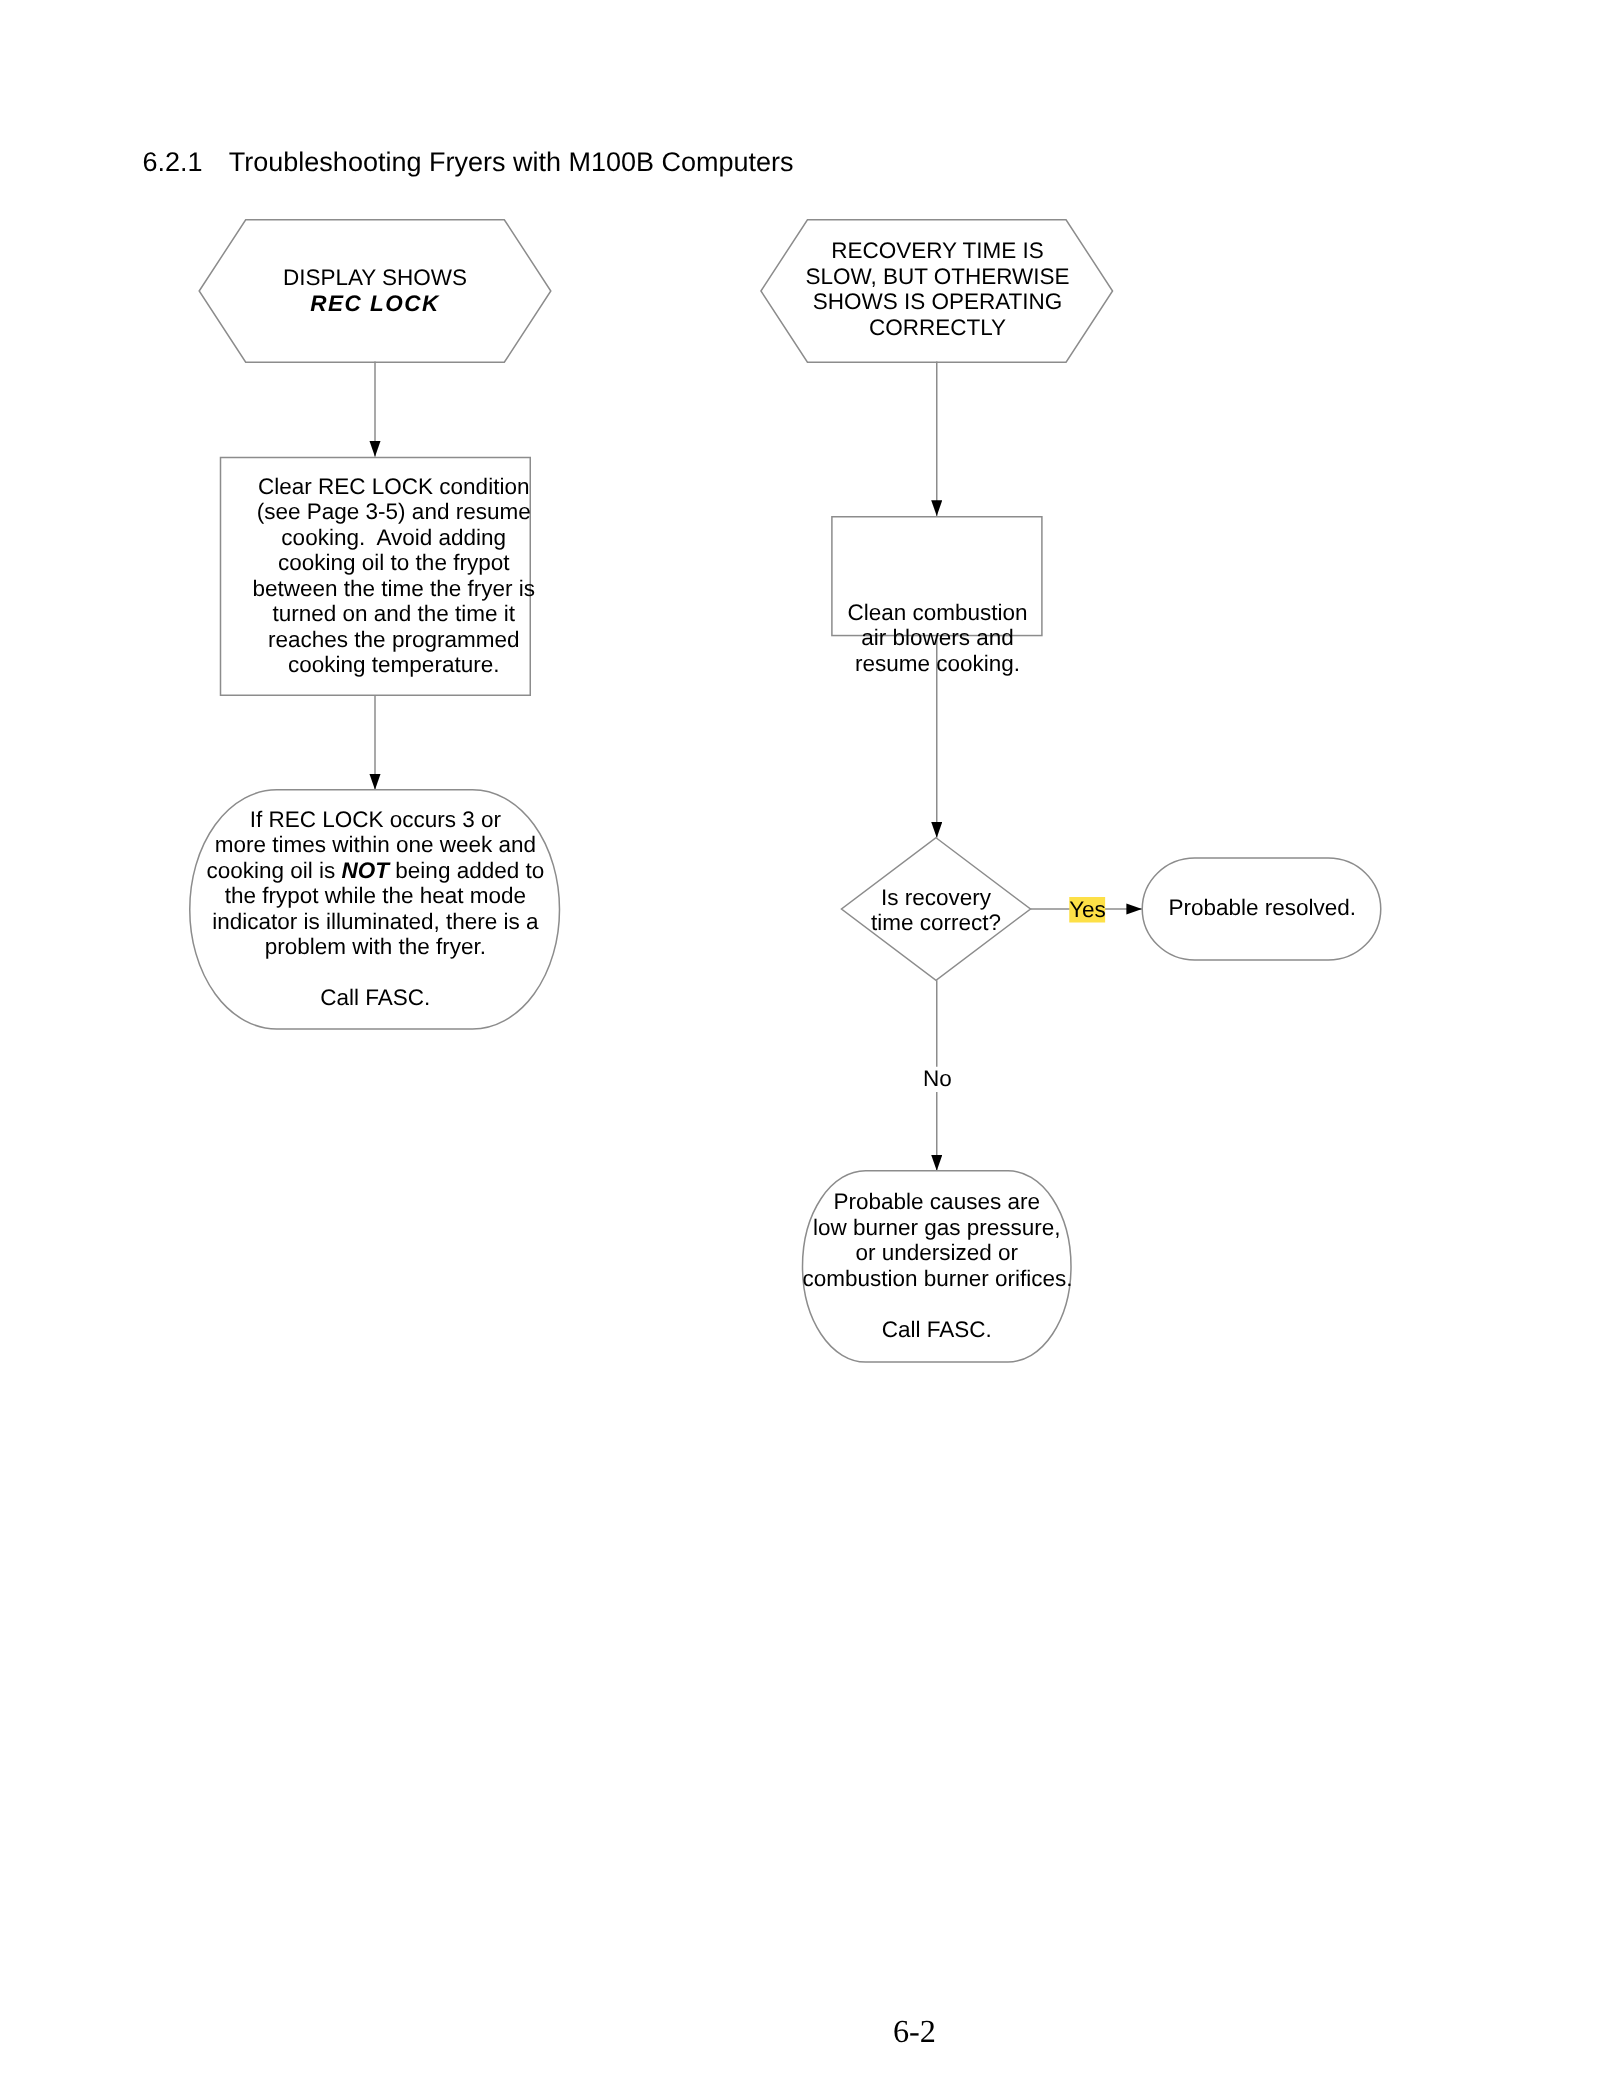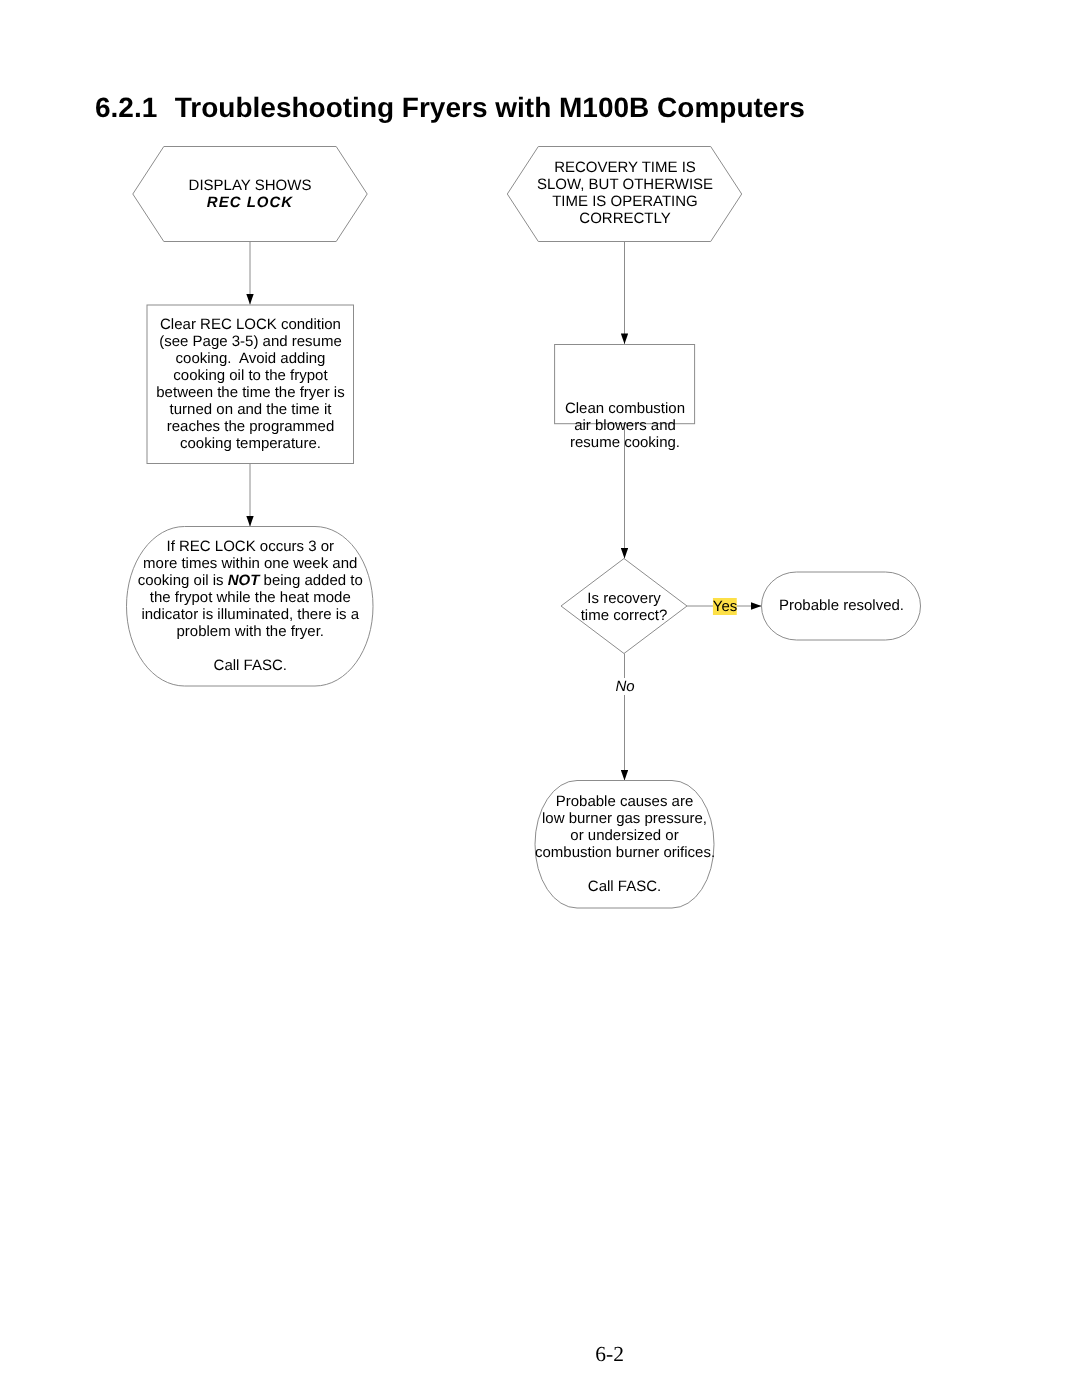--- a/index.html
+++ b/index.html
@@ -1,20 +1,20 @@
 <!DOCTYPE html>
 <html><head>
 <meta charset="utf-8">
 <style>
   html,body{margin:0;padding:0;}
   body{width:1080px;height:1397px;background:#ffffff;position:relative;
        font-family:"Liberation Sans",sans-serif;color:#000;
        -webkit-font-smoothing:antialiased;text-rendering:geometricPrecision;}
   .page{position:absolute;inset:0;}
-  #heading{position:absolute;left:95px;top:96.3px;font-size:28px;font-weight:bold;
+  #heading{position:absolute;left:95px;top:96.3px;font-size:18px;font-weight:normal;
            letter-spacing:0px;white-space:pre;line-height:24px;}
   #heading .hgap{display:inline-block;width:17.5px;}
   #pagenum{position:absolute;left:424px;top:1343px;width:200px;text-align:right;
            font-family:"Liberation Serif",serif;font-size:21.5px;line-height:22px;}
   svg.flow{position:absolute;left:0;top:0;width:1080px;height:1397px;}
   .shape{fill:#fff;stroke:#8c8c8c;stroke-width:1;}
   .conn{stroke:#8c8c8c;stroke-width:1;fill:none;}
   .ahead{fill:#000;stroke:none;}
   .lbl{position:absolute;will-change:transform;text-align:center;font-size:15px;line-height:17px;}
   .lbl > div{white-space:pre;}
@@ -48,21 +48,21 @@
     <rect class="shape" x="761.5" y="572" width="159" height="68" rx="35" ry="34"></rect>
     <line class="conn" x1="624.5" y1="653.5" x2="624.5" y2="780.5" marker-end="url(#ah)"></line>
     <rect class="shape" x="535" y="780.5" width="179" height="127.5" rx="42" ry="63.75"></rect>
   </svg>
 
   <div id="labels">
     <div class="lbl" style="left:133px;top:176.6px;width:234px;">
       <div>DISPLAY SHOWS</div>
       <div style="font-weight:bold;letter-spacing:1px;font-style:italic;">REC LOCK</div>
     </div>
-    <div class="lbl" style="left:146.5px;top:315.7px;width:207px;">
+    <div class="lbl" style="left:146.5px;top:315.7px;width:207px;padding-left:12px;">
         <div>Clear REC LOCK condition</div>
         <div>(see Page 3-5) and resume</div>
         <div>cooking.  Avoid adding</div>
         <div>cooking oil to the frypot</div>
         <div>between the time the fryer is</div>
         <div>turned on and the time it</div>
         <div>reaches the programmed</div>
         <div>cooking temperature.</div>
       </div>
     <div class="lbl" style="left:126.5px;top:537.5px;width:246.5px;">
@@ -72,34 +72,34 @@
         <div>the frypot while the heat mode</div>
         <div>indicator is illuminated, there is a</div>
         <div>problem with the fryer.</div>
         <div>&nbsp;</div>
         <div>Call FASC.</div>
       </div>
 
     <div class="lbl" style="left:507.5px;top:158.9px;width:234px;">
         <div>RECOVERY TIME IS</div>
         <div>SLOW, BUT OTHERWISE</div>
-        <div>TIME IS OPERATING</div>
+        <div>SHOWS IS OPERATING</div>
         <div>CORRECTLY</div>
       </div>
     <div class="lbl" style="left:554.5px;top:357.9px;width:140px;margin-top:42px;">
         <div>Clean combustion</div>
         <div>air blowers and</div>
         <div>resume cooking.</div>
       </div>
     <div class="lbl" style="left:561px;top:589.7px;width:126px;">
         <div>Is recovery</div>
         <div>time correct?</div>
       </div>
     <div class="lbl" style="left:724.5px;top:598px;transform:translateX(-50%);background:#fde047;">Yes</div>
-    <div class="lbl" style="left:624.5px;top:678px;transform:translateX(-50%);background:#fff;font-style:italic;">No</div>
+    <div class="lbl" style="left:624.5px;top:711px;transform:translateX(-50%);background:#fff;">No</div>
     <div class="lbl" style="left:761.5px;top:596.9px;width:159px;">Probable resolved.</div>
     <div class="lbl" style="left:535px;top:792.7px;width:179px;">
         <div>Probable causes are</div>
         <div>low burner gas pressure,</div>
         <div>or undersized or</div>
         <div>combustion burner orifices.</div>
         <div>&nbsp;</div>
         <div>Call FASC.</div>
       </div>
   </div>

